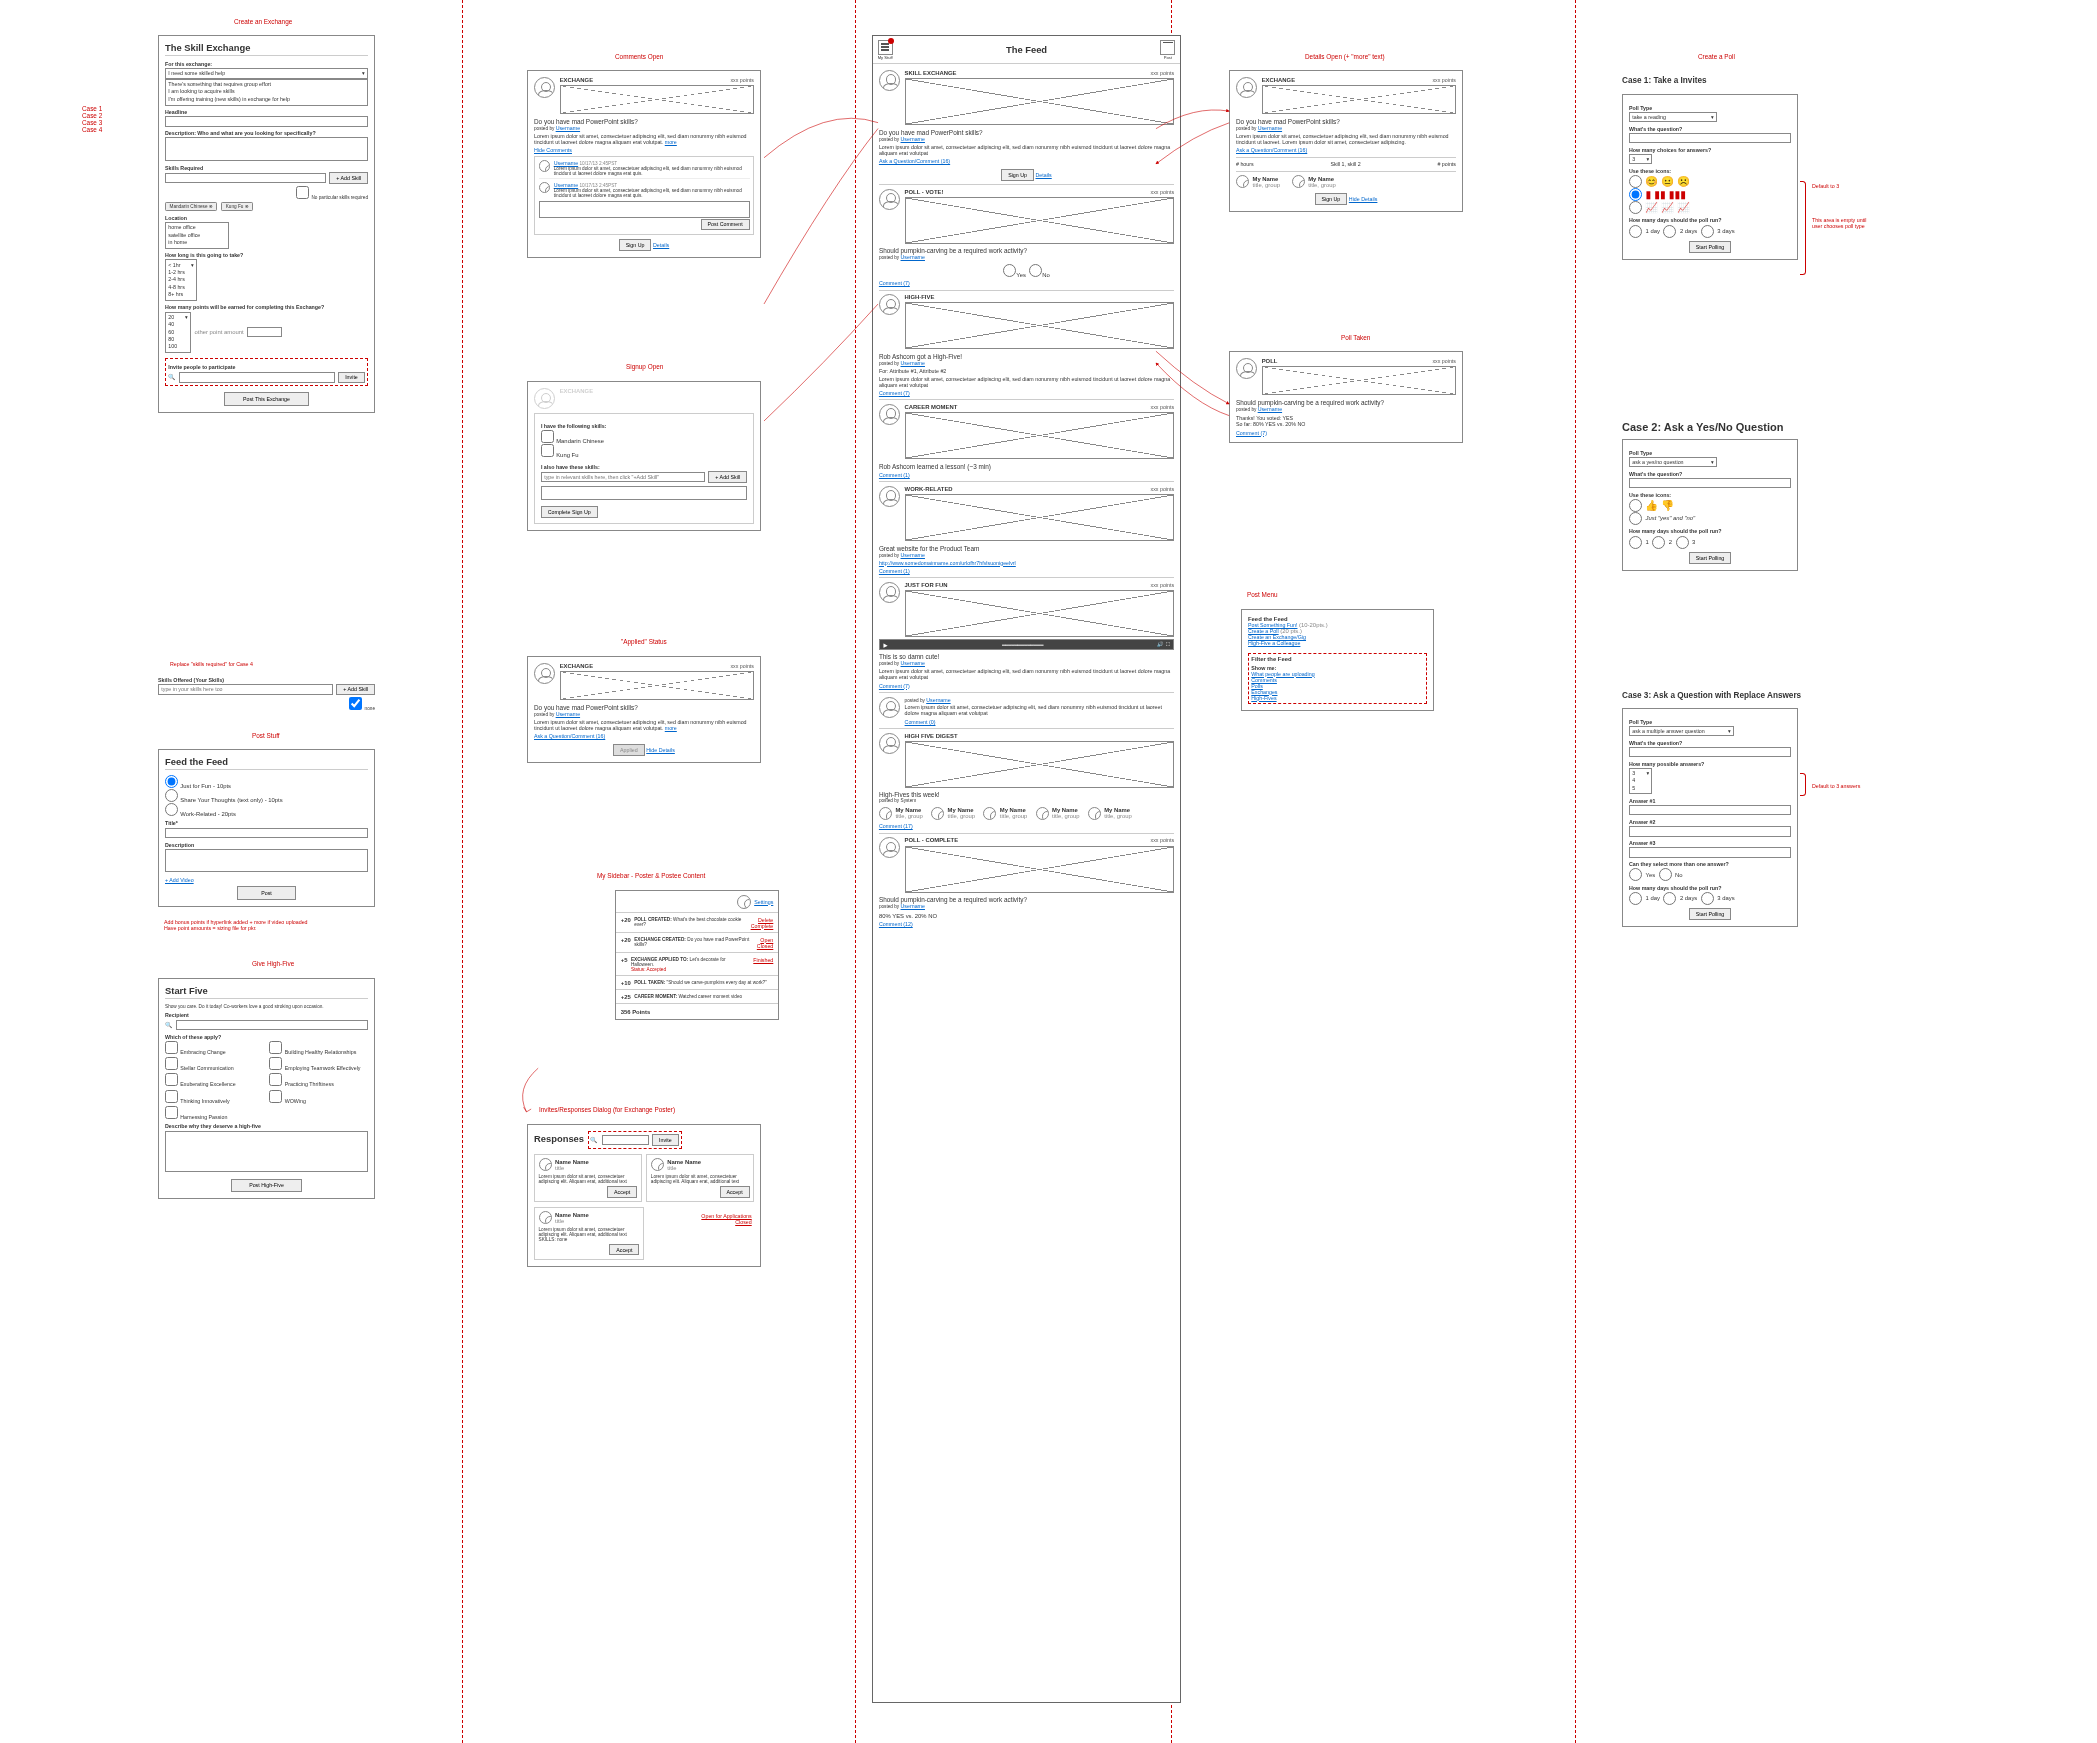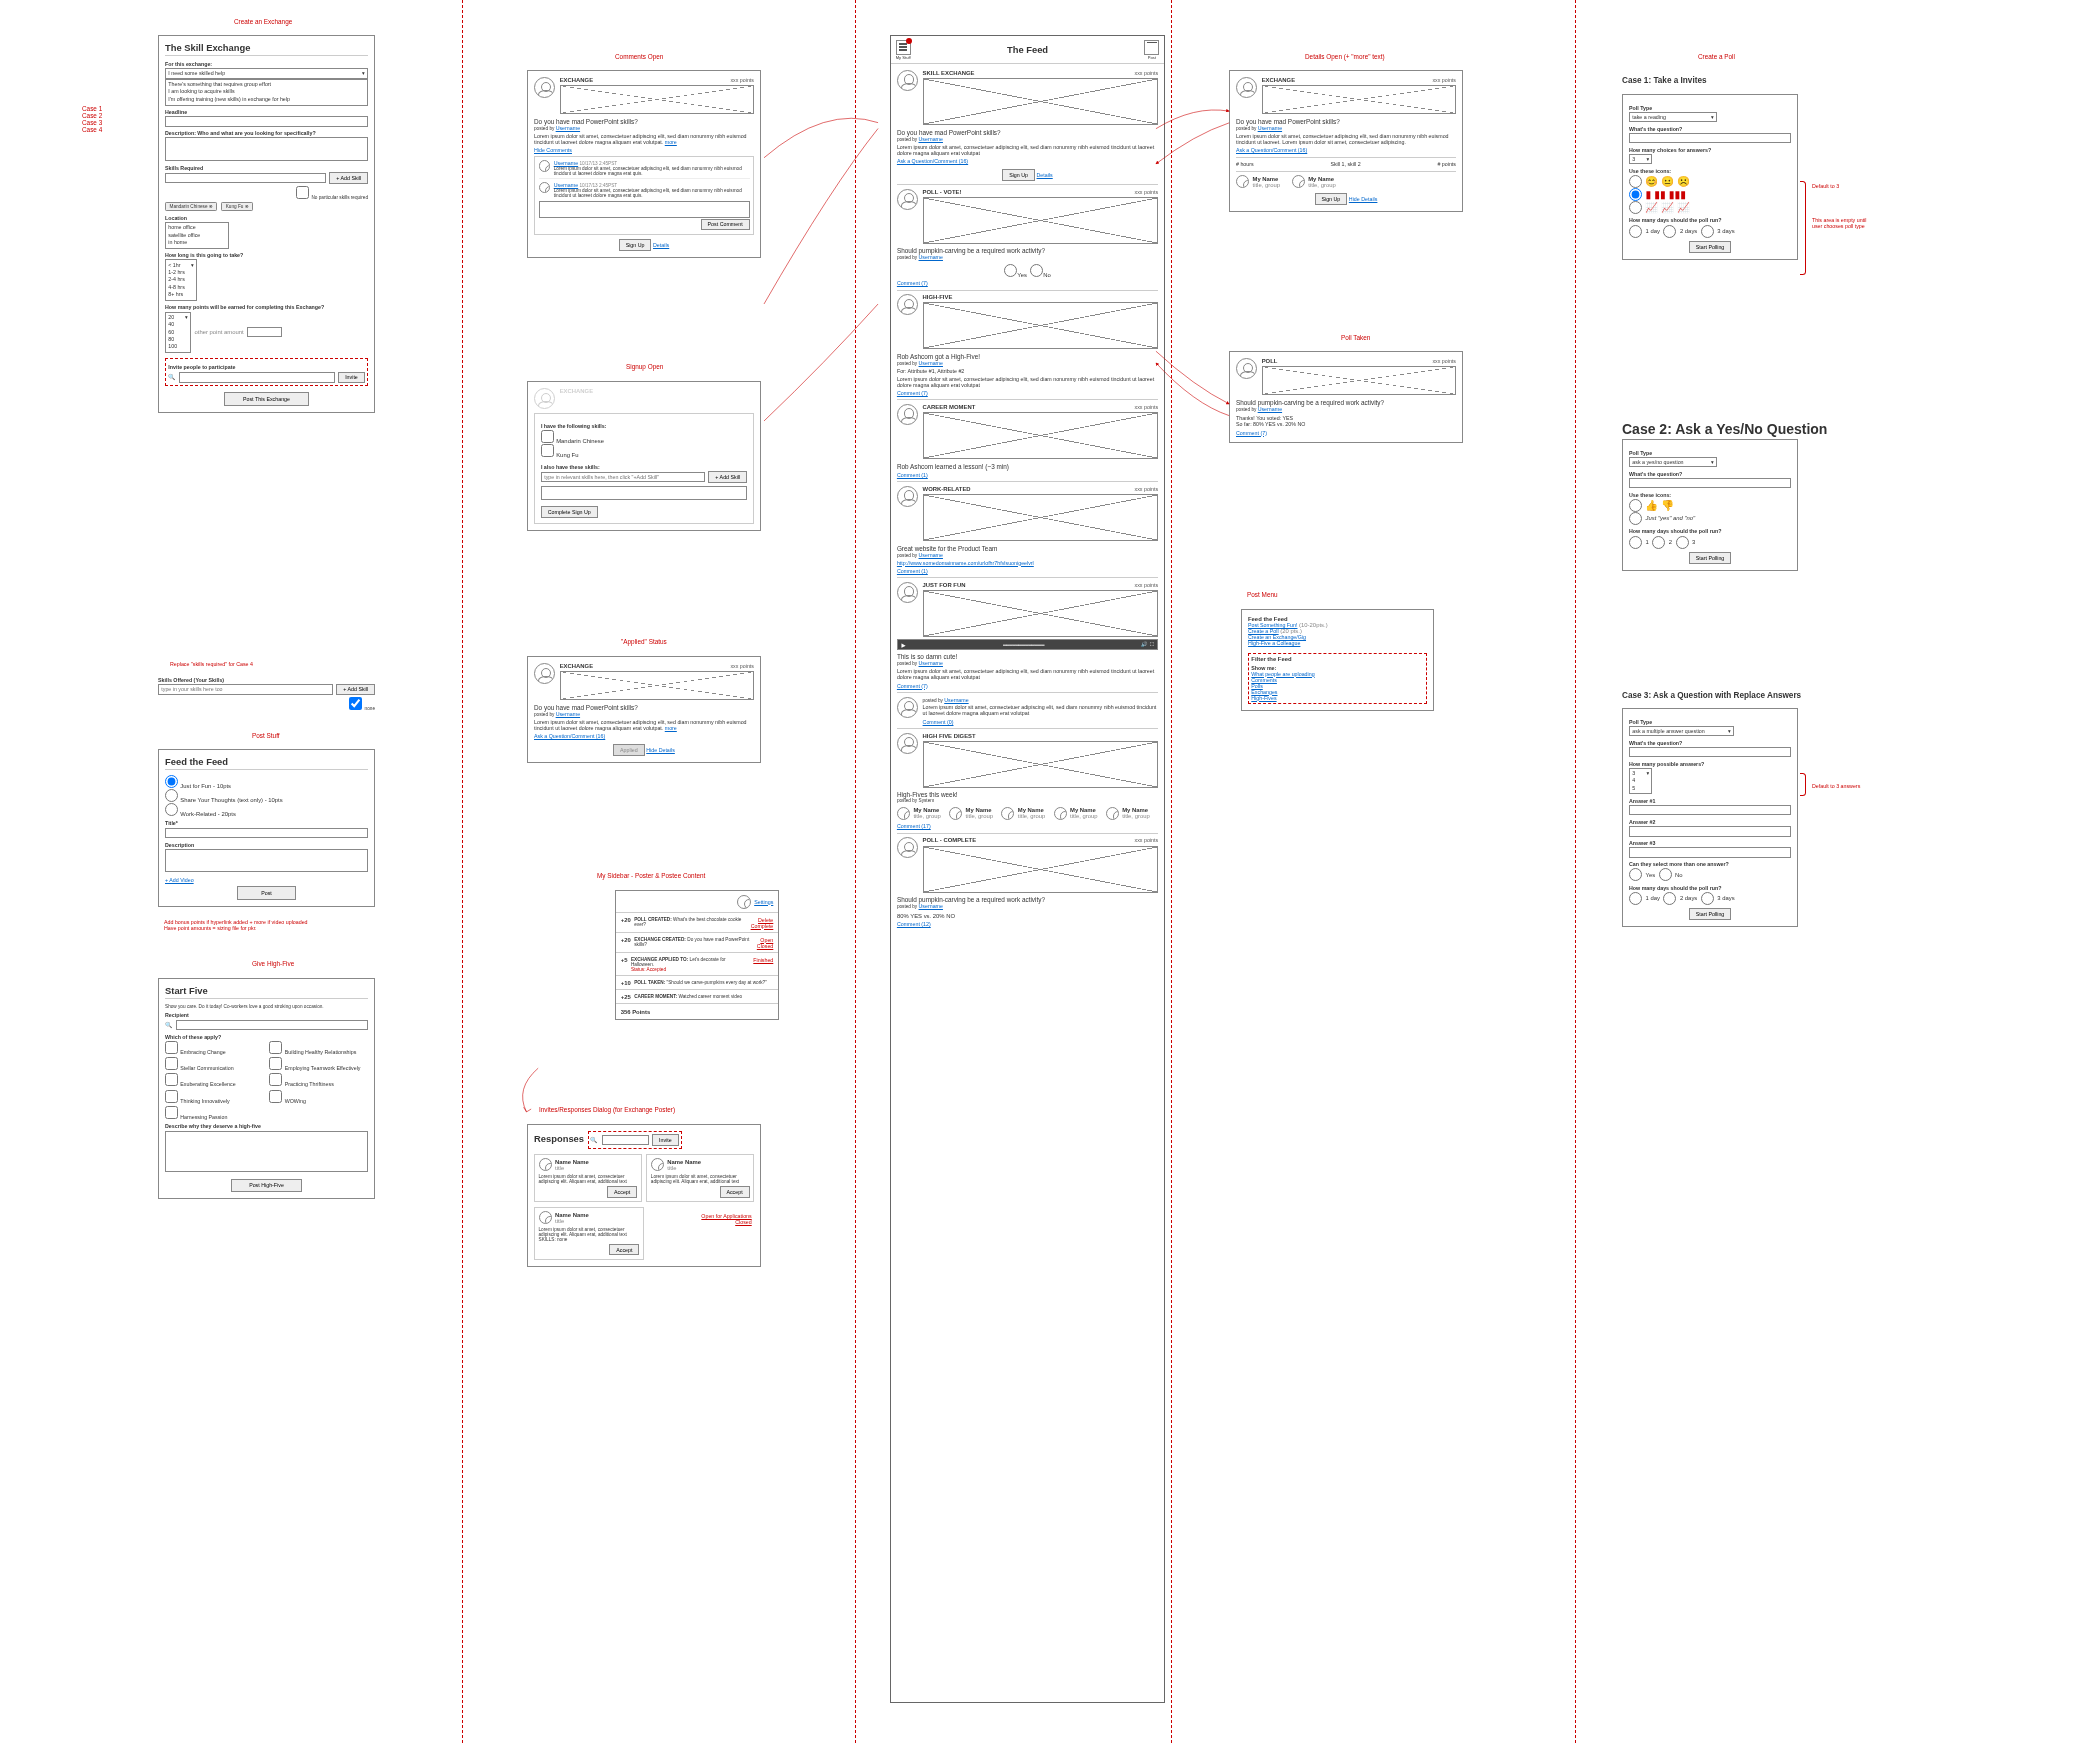--- a/index.html
+++ b/index.html
@@ -327,21 +327,21 @@
             <div><b>Name Name</b><br><span class="muted">title</span></div>
           </div>
           <div style="font-size:4.7px;margin-top:2.3px">Lorem ipsum dolor sit amet, consectetuer adipiscing elit. Aliquam erat, additional text</div>
           <div style="font-size:4.7px">SKILLS: none</div>
           <div style="text-align:right;margin-top:2.3px"><button class="btn">Accept</button></div>
         </div>
     <div style="flex:1;text-align:right;font-size:5.3px;padding:5.9px 2.3px"><span class="link" style="color:#c00">Open for Applications</span><br><span class="link" style="color:#c00">Closed</span></div>
   </div>
 </div>
 
-<div class="feed-phone" style="left:890px;top:35px;width:275px;height:1668px">
+<div class="feed-phone" style="left:872px;top:35px;width:309px;height:1668px">
   <div class="phone-hdr">
     <div style="text-align:center">
       <div class="ham">
             <span></span>
             <span></span>
             <span></span>
             <div class="badge"></div>
           </div>
       <div style="font-size:4.1px">My Stuff</div>
     </div>
@@ -634,21 +634,21 @@
         <span>2 days</span>
         <input type="radio" style="">
         <span>3 days</span>
       </div>
   <button class="btn btn-center">Start Polling</button>
 </div>
 <div class="brace" style="left:1800px;top:181px;width:5.9px;height:94px"></div>
 <div class="label-small" style="left:1812px;top:217px;width:64px">This area is empty until user chooses poll type</div>
 <div class="label-small" style="left:1812px;top:183px">Default to 3</div>
 
-<div class="label" style="left:1622px;top:421px;font-size:14px;color:#333;font-weight:bold">Case 2:  Ask a Yes/No Question</div>
+<div class="label" style="left:1622px;top:421px;font-size:11px;color:#333;font-weight:bold">Case 2:  Ask a Yes/No Question</div>
 <div class="panel" style="left:1622px;top:439px;width:176px">
   <div class="section-label">Poll Type</div>
   <div class="input row" style="width:88px;justify-content:space-between">
         <span>ask a yes/no question</span>
         <span>▾</span>
       </div>
   <div class="section-label">What's the question?</div>
   <input class="input" style="">
   <div class="section-label">Use these icons:</div>
   <div class="row emoji"><input type="radio" style=""> 👍 👎</div>

